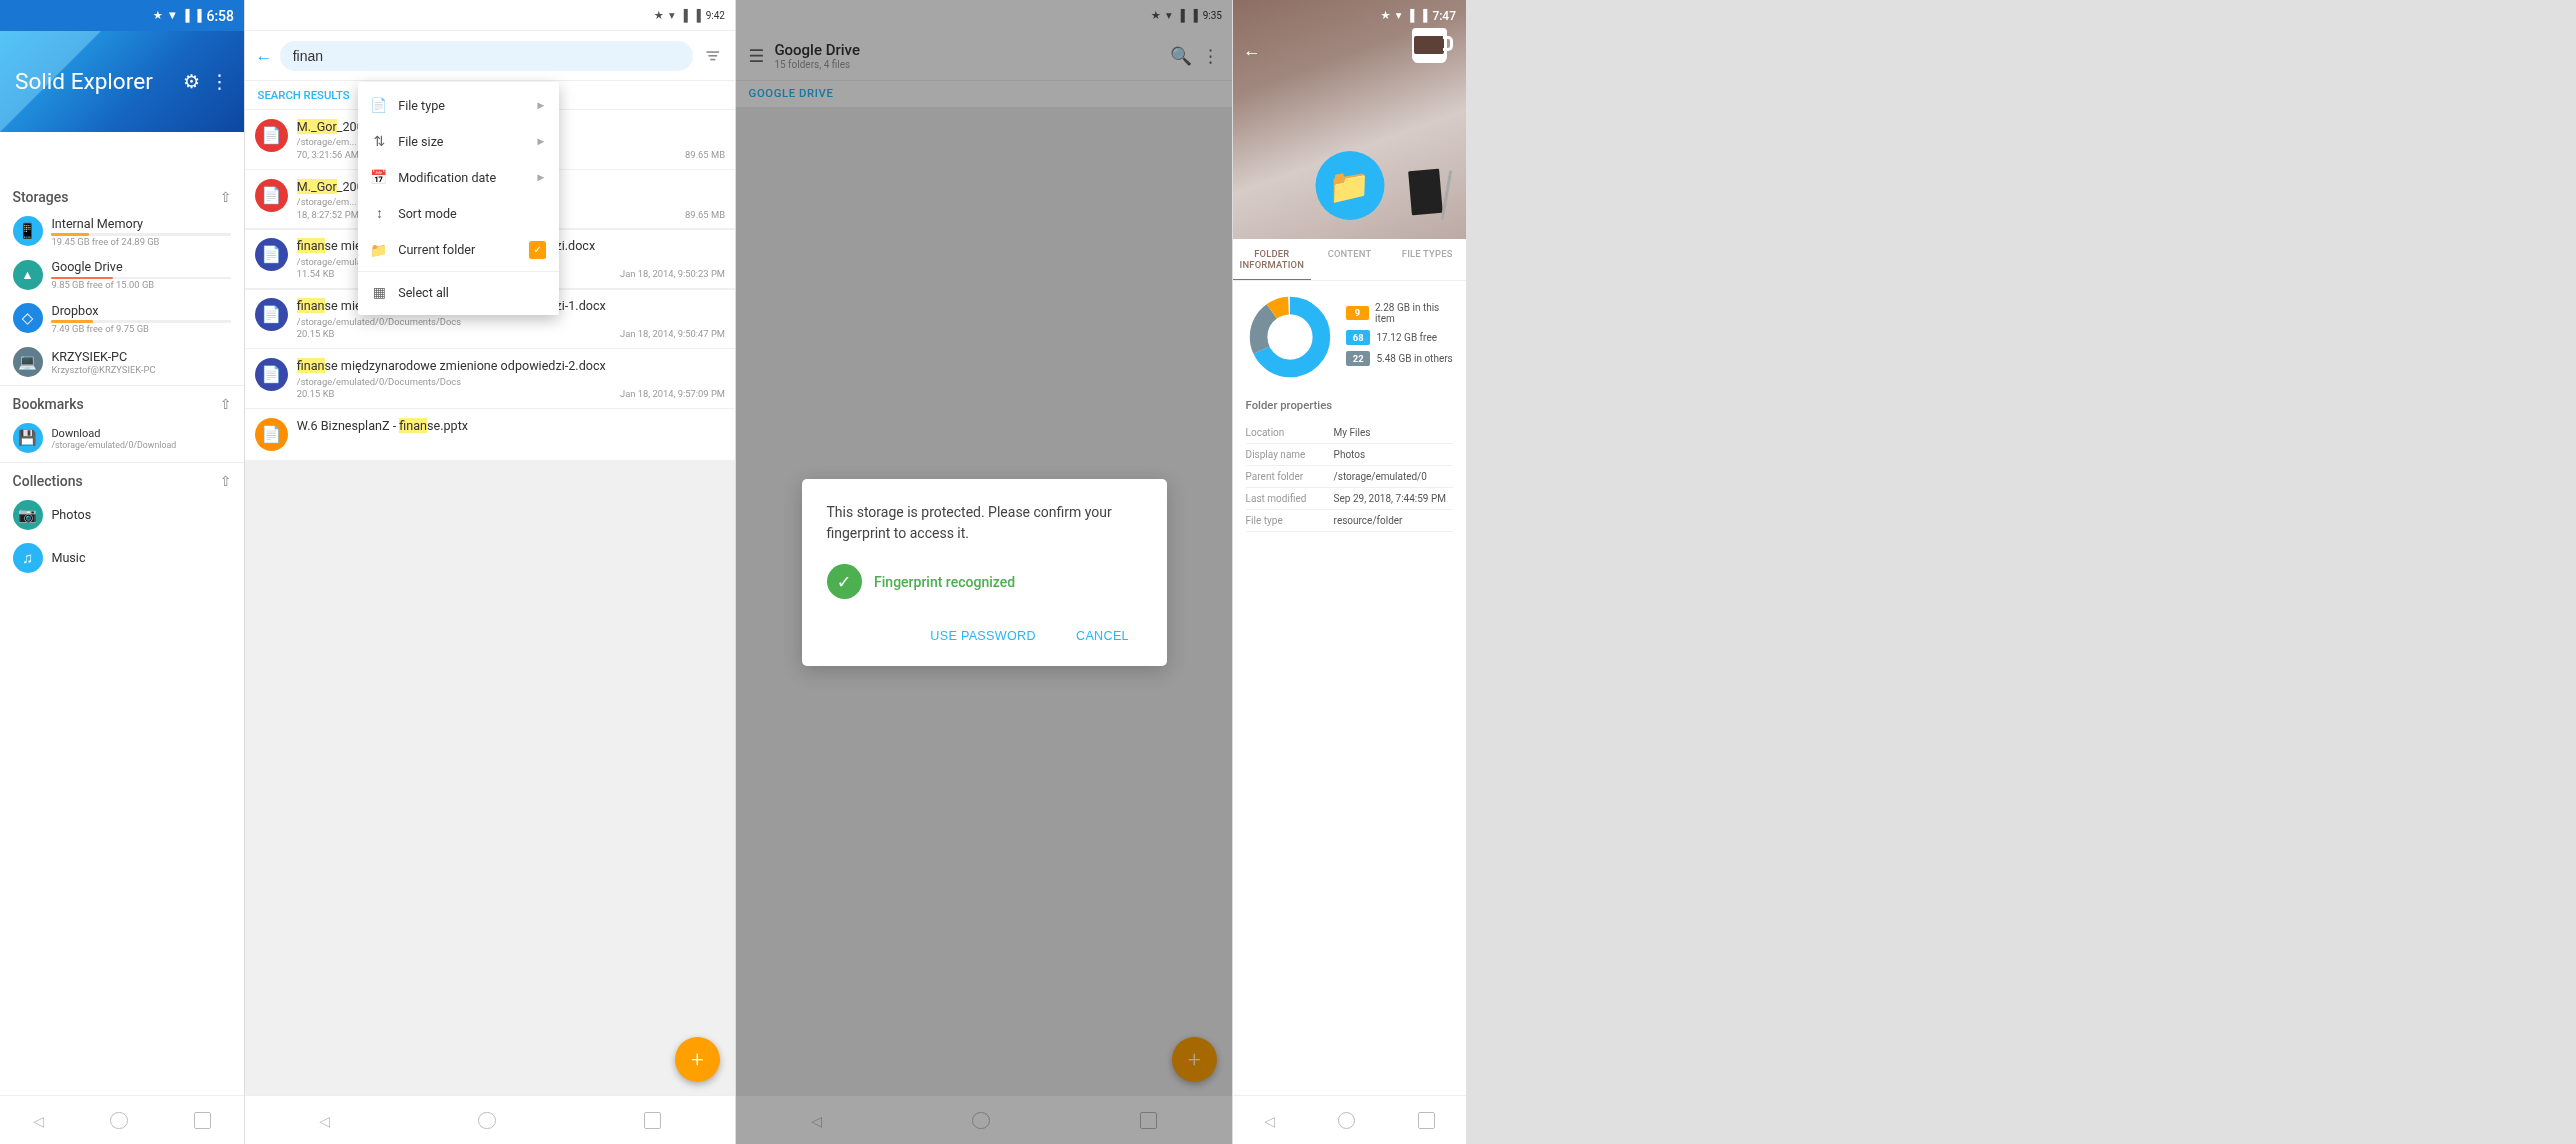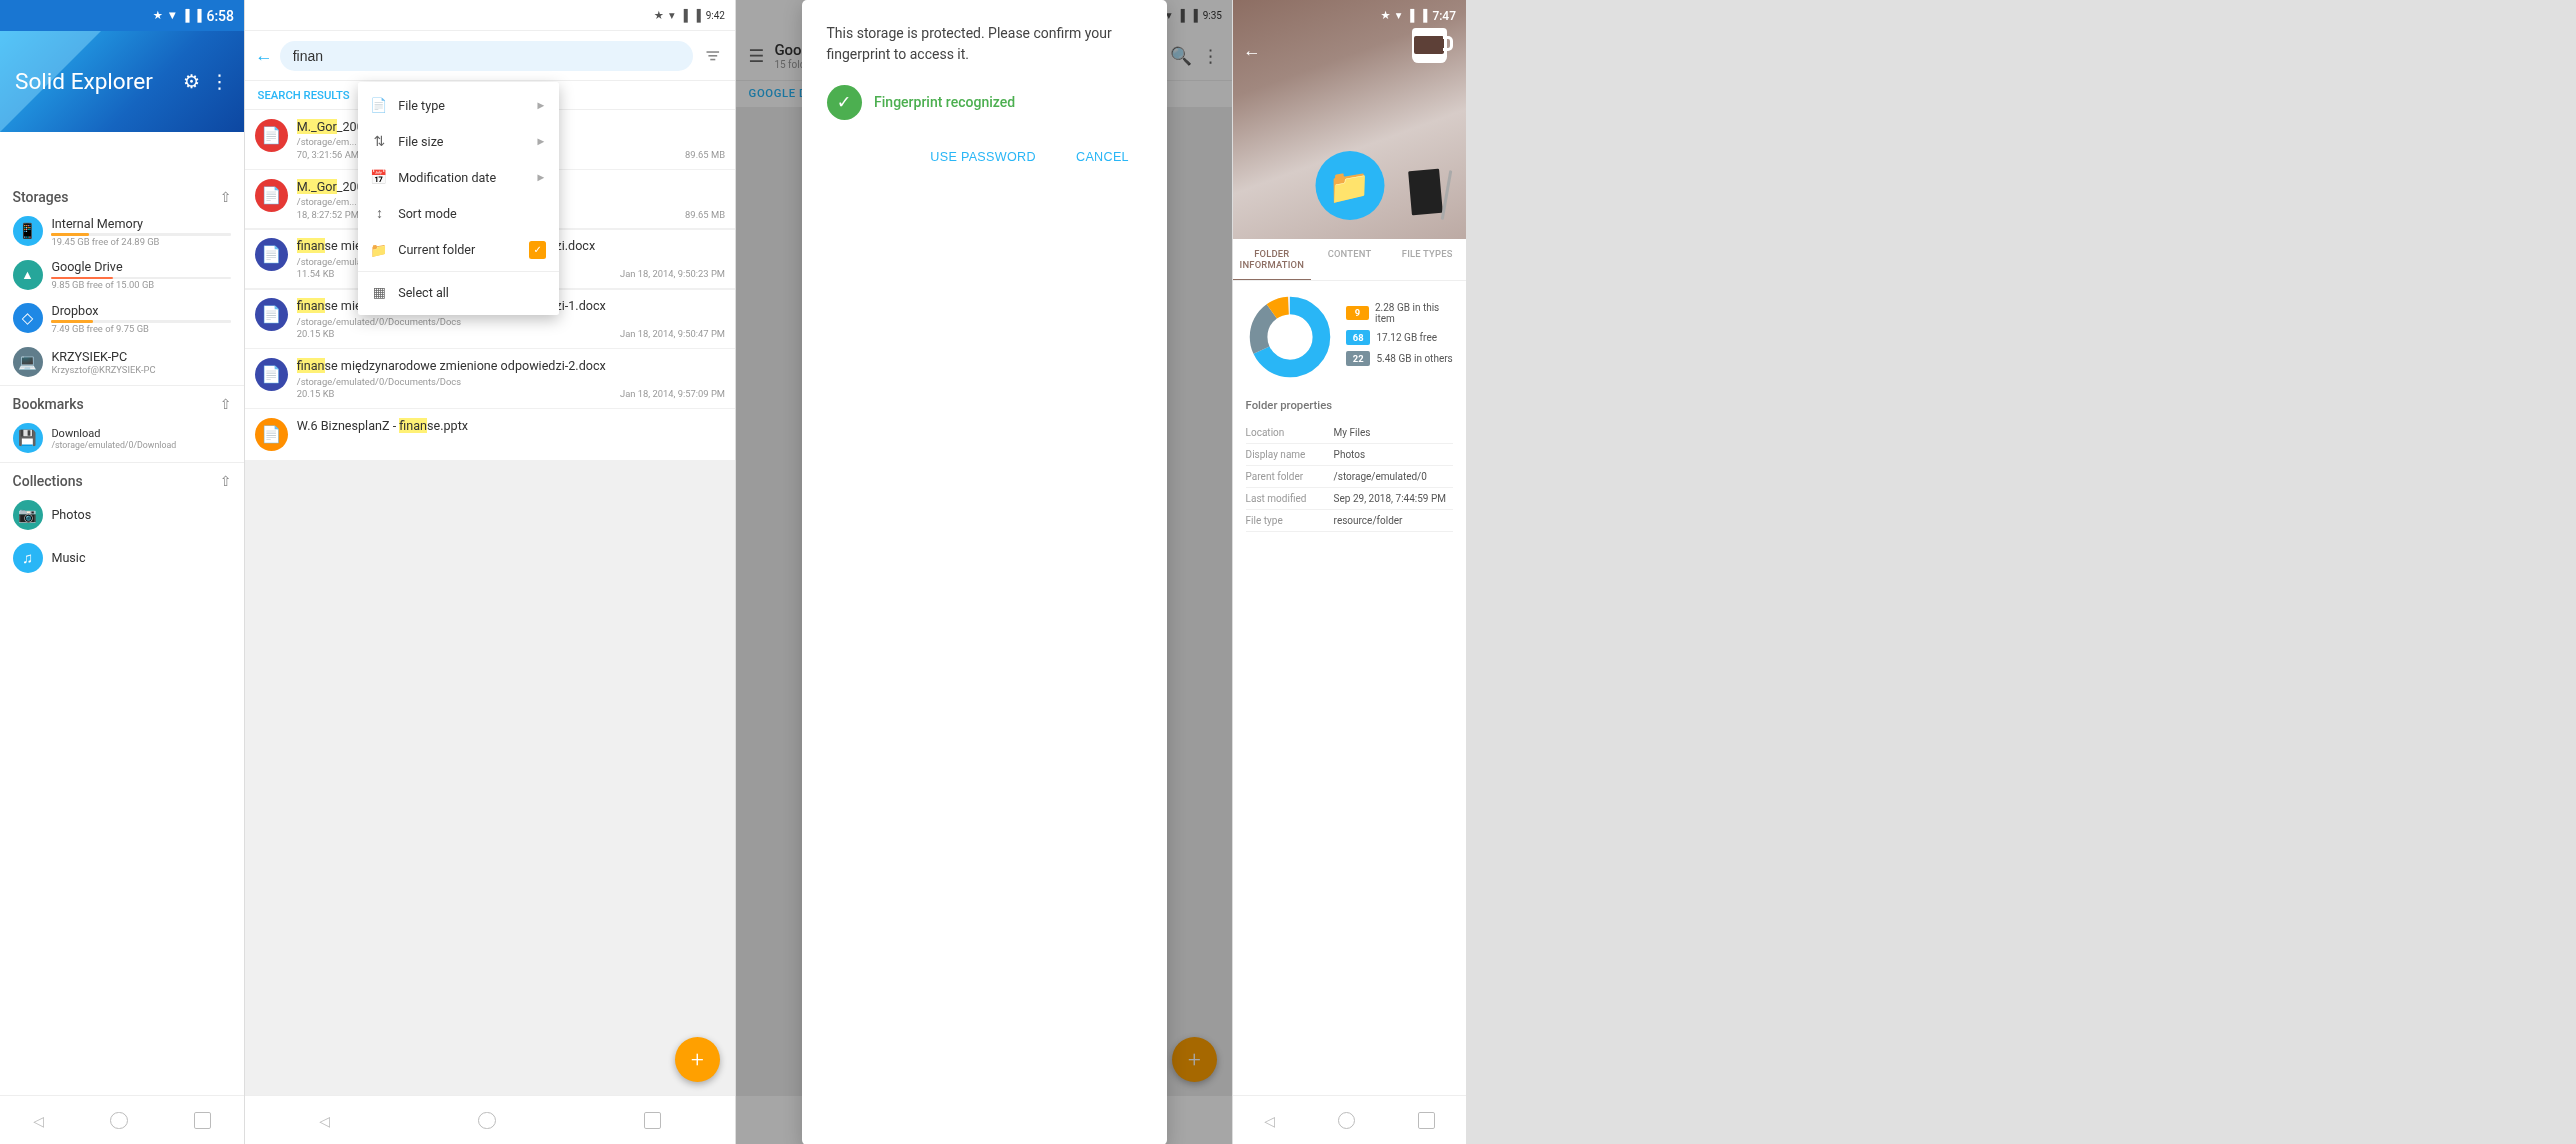--- a/index.html
+++ b/index.html
@@ -431,20 +431,21 @@
       cursor: pointer;
       z-index: 10;
     }
 
     
     .dialog-overlay {
       position: absolute;
       top: 0; left: 0; right: 0; bottom: 0;
       background: rgba(0,0,0,0.35);
       display: flex;
+      align-items: center;
       justify-content: center;
       z-index: 50;
     }
     .dialog-box {
       width: 365px;
       background: #fff;
       border-radius: 5px;
       padding: 22.6px 25px 15px 25px;
       box-shadow: 0 5px 20px rgba(0,0,0,0.2);
     }

